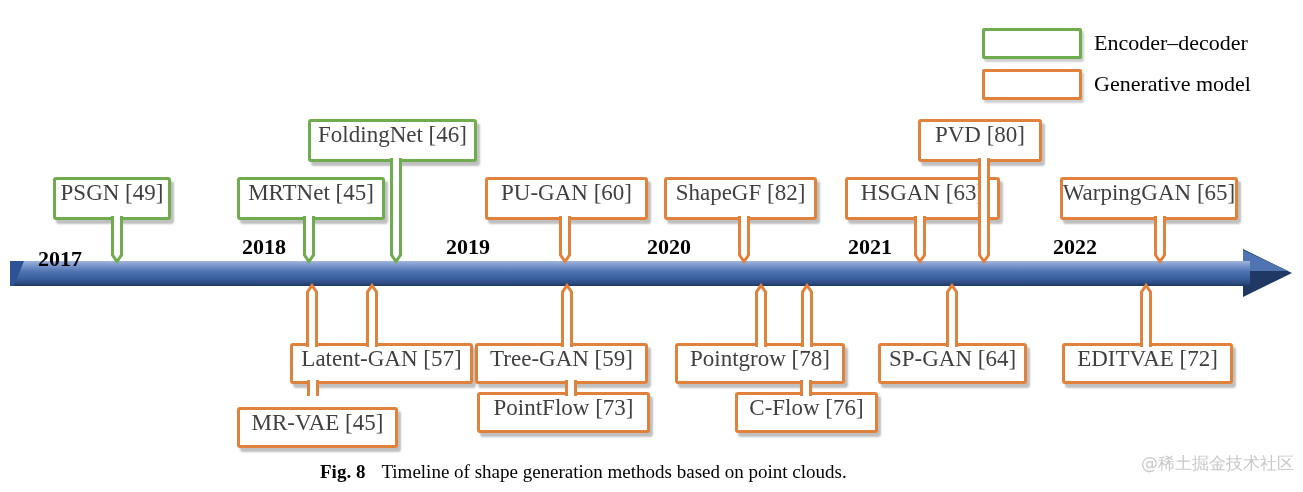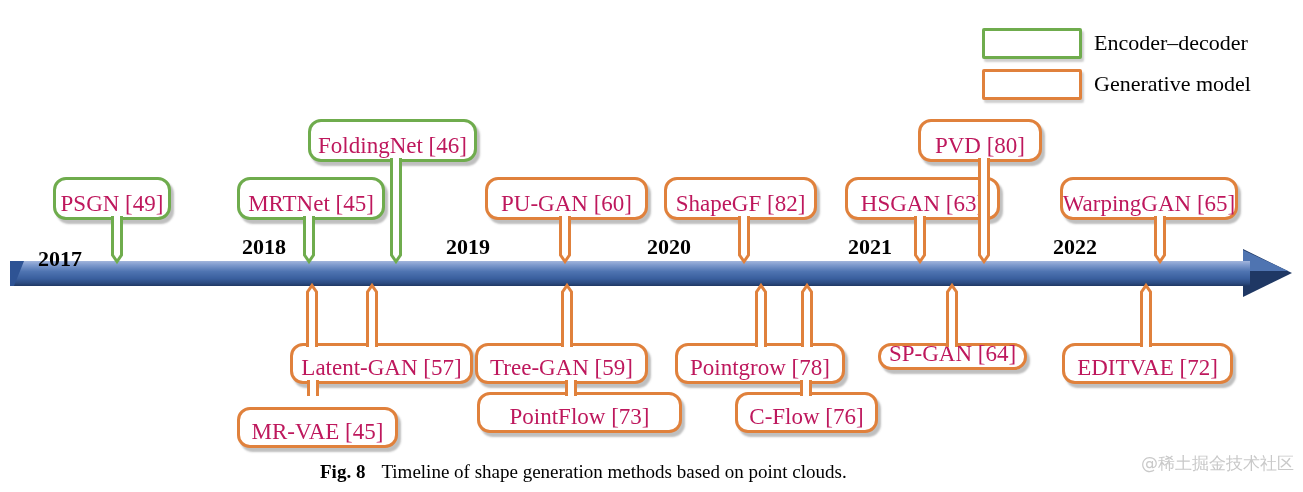--- a/index.html
+++ b/index.html
@@ -1,22 +1,22 @@
 <!DOCTYPE html>
 <html><head>
 <meta charset="utf-8">
 <style>
   html,body{margin:0;padding:0;background:#ffffff;}
   #canvas{position:relative;width:1303px;height:492px;background:#ffffff;overflow:hidden;
           font-family:"Liberation Serif",serif;}
   #base-svg{position:absolute;left:0;top:0;z-index:1;}
   .year{position:absolute;font-weight:bold;font-size:22px;color:#000;z-index:2;line-height:1;}
-  .mbox{position:absolute;background:#fff;border:3px solid #888;border-radius:13px;
-        display:flex;align-items:flex-end;justify-content:center;
-        font-size:23px;color:#be185d;z-index:3;box-sizing:border-box;
+  .mbox{position:absolute;background:#fff;border:3px solid #888;border-radius:3px;
+        display:flex;align-items:flex-start;justify-content:center;
+        font-size:23px;color:#404040;z-index:3;box-sizing:border-box;
         box-shadow:3px 4px 2px rgba(95,95,95,0.40);white-space:nowrap;}
   .pin{position:absolute;z-index:4;overflow:visible;pointer-events:none;}
   .legend-swatch{position:absolute;width:100px;height:31px;background:#fff;border:3px solid #888;
         border-radius:2px;box-sizing:border-box;z-index:3;box-shadow:2px 3px 2px rgba(95,95,95,0.30);}
   .legend-label{position:absolute;font-size:22px;color:#000;z-index:3;line-height:1.2;}
   #caption{position:absolute;left:320px;top:461px;font-size:19px;color:#000;z-index:2;white-space:nowrap;}
   #caption .tag{font-weight:bold;margin-right:16px;}
   #watermark{position:absolute;right:9px;top:452px;font-size:17px;color:#c9c9c9;z-index:2;
         font-family:"DejaVu Sans",sans-serif;}
 </style>
@@ -80,30 +80,30 @@
       </div>
       <div class="mbox" style="left: 280px; top: 343px; width: 183px; height: 41px; border-color: rgb(224, 129, 60); margin-left: 10px;">
         <span>Latent-GAN [57]</span>
       </div>
       <div class="mbox" style="left: 237px; top: 392px; width: 161px; height: 41px; border-color: rgb(224, 129, 60); margin-top: 15px;">
         <span>MR-VAE [45]</span>
       </div>
       <div class="mbox" style="left: 475px; top: 343px; width: 173px; height: 41px; border-color: rgb(224, 129, 60);">
         <span>Tree-GAN [59]</span>
       </div>
-      <div class="mbox" style="left: 477px; top: 392px; width: 205px; height: 41px; border-color: rgb(224, 129, 60);">
+      <div class="mbox" style="left: 477px; top: 392px; width: 173px; height: 41px; border-color: rgb(224, 129, 60);">
         <span>PointFlow [73]</span>
       </div>
       <div class="mbox" style="left: 675px; top: 343px; width: 170px; height: 41px; border-color: rgb(224, 129, 60);">
         <span>Pointgrow [78]</span>
       </div>
       <div class="mbox" style="left: 735px; top: 392px; width: 143px; height: 41px; border-color: rgb(224, 129, 60);">
         <span>C-Flow [76]</span>
       </div>
-      <div class="mbox" style="left: 878px; top: 343px; width: 149px; height: 27px; border-color: rgb(224, 129, 60);">
+      <div class="mbox" style="left: 878px; top: 343px; width: 149px; height: 41px; border-color: rgb(224, 129, 60);">
         <span>SP-GAN [64]</span>
       </div>
       <div class="mbox" style="left: 1062px; top: 343px; width: 171px; height: 41px; border-color: rgb(224, 129, 60);">
         <span>EDITVAE [72]</span>
       </div>
       <svg class="pin" width="12" height="47" style="left: 111px; top: 216px;">
         <path d="M1.5,0 L1.5,39 L6,45.5 L10.5,39 L10.5,0" fill="#ffffff" stroke="#6FAC4D" stroke-width="3" stroke-linejoin="miter"></path>
       </svg>
       <svg class="pin" width="12" height="47" style="left: 303px; top: 216px;">
         <path d="M1.5,0 L1.5,39 L6,45.5 L10.5,39 L10.5,0" fill="#ffffff" stroke="#6FAC4D" stroke-width="3" stroke-linejoin="miter"></path>

